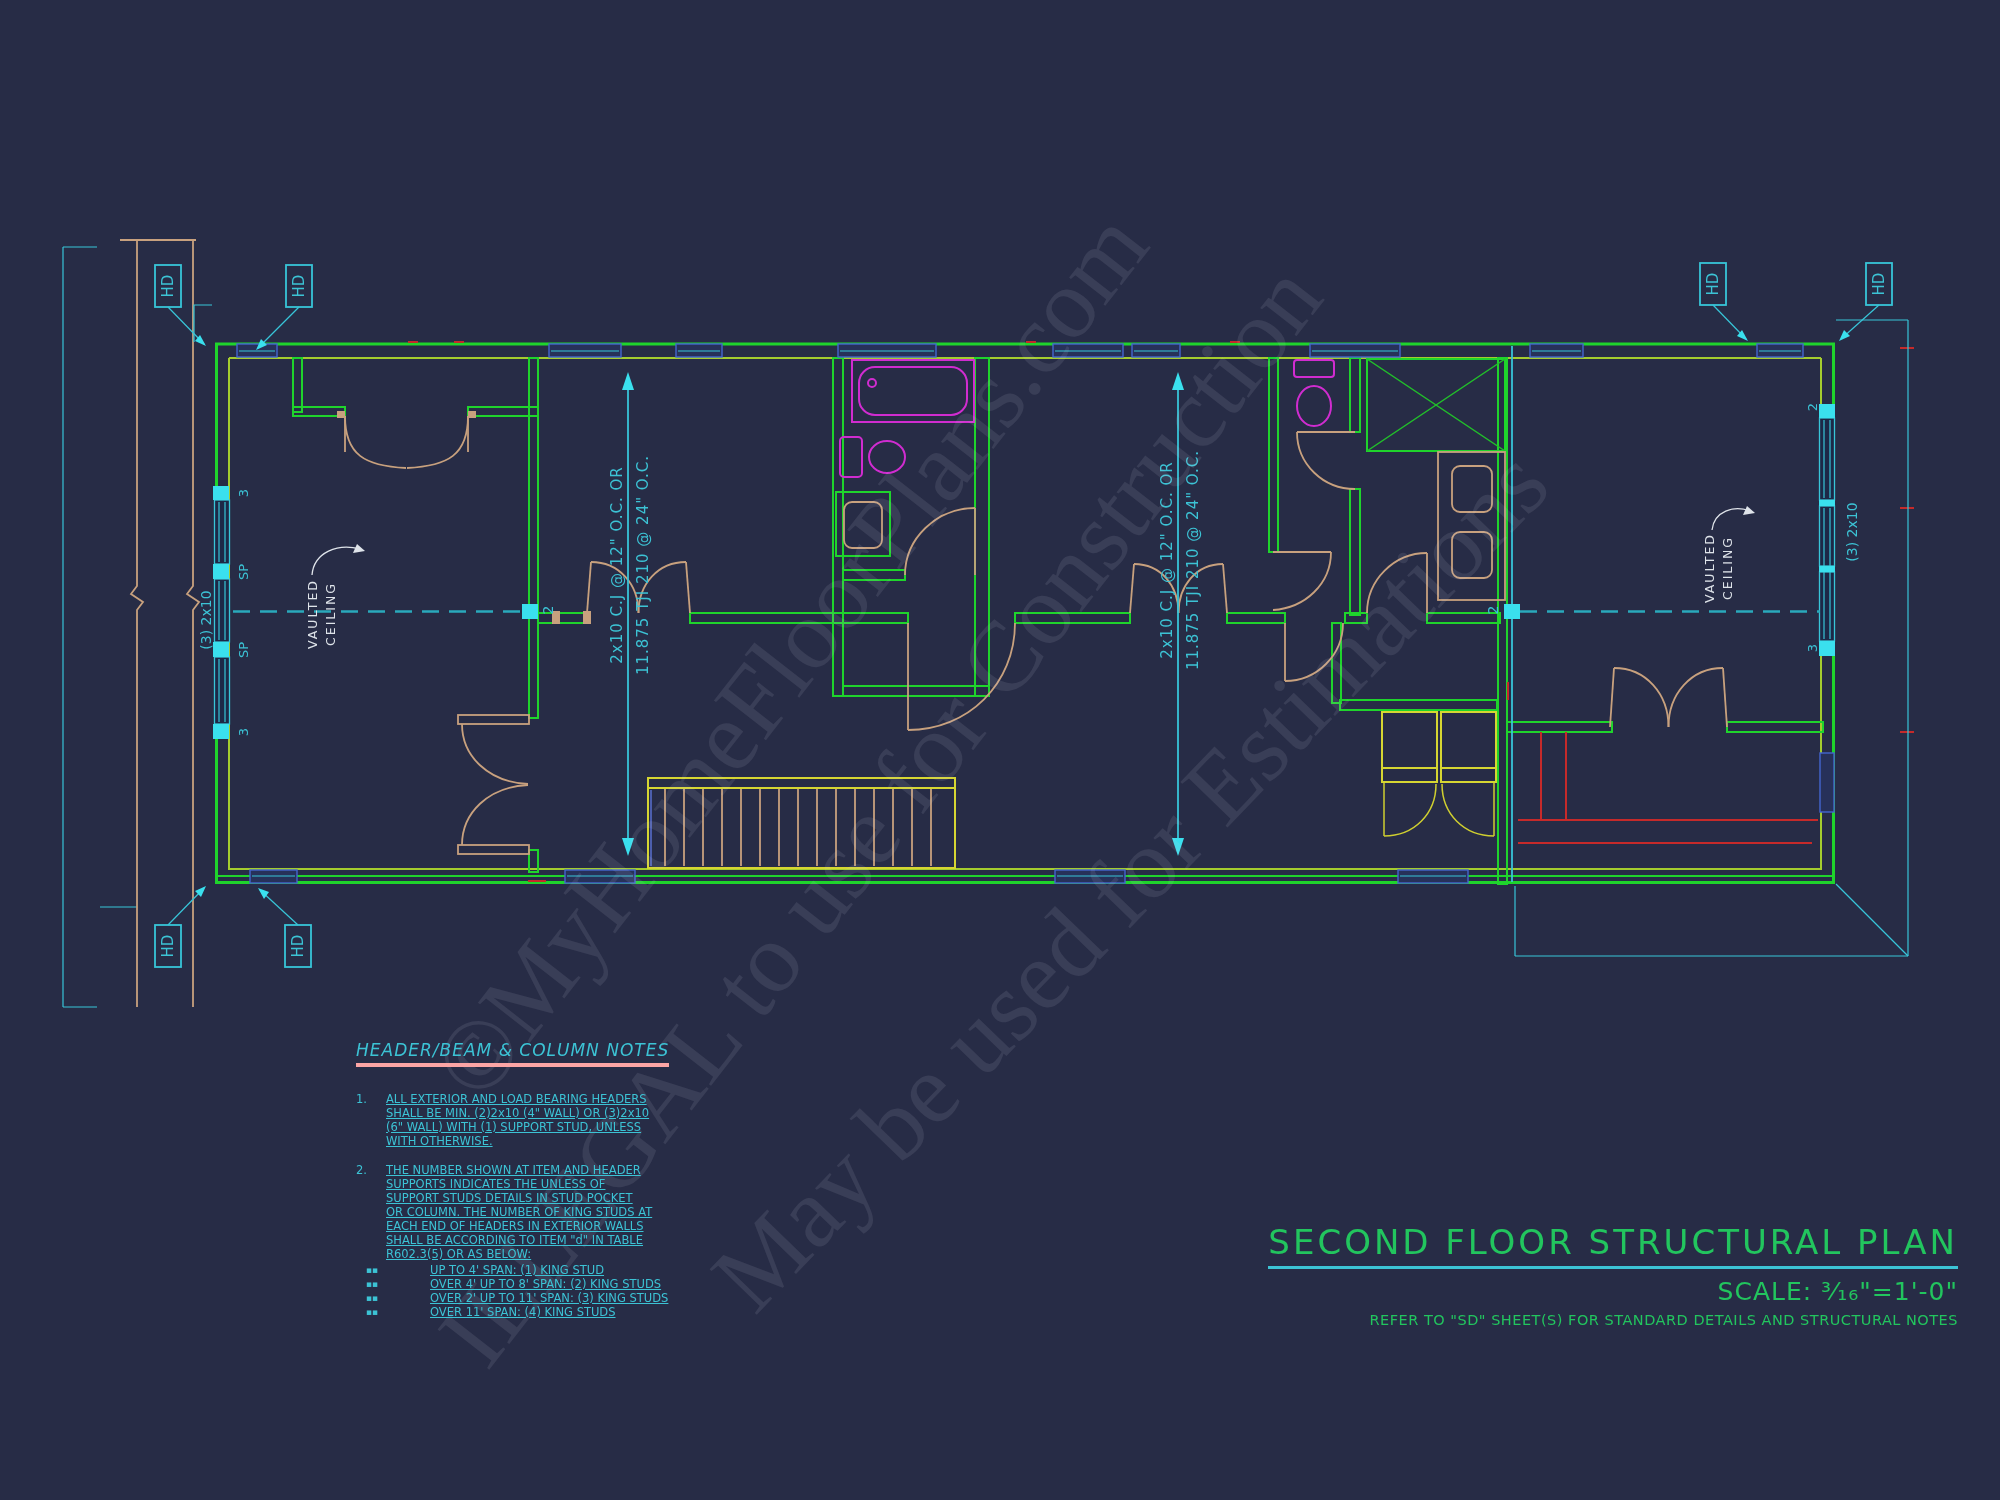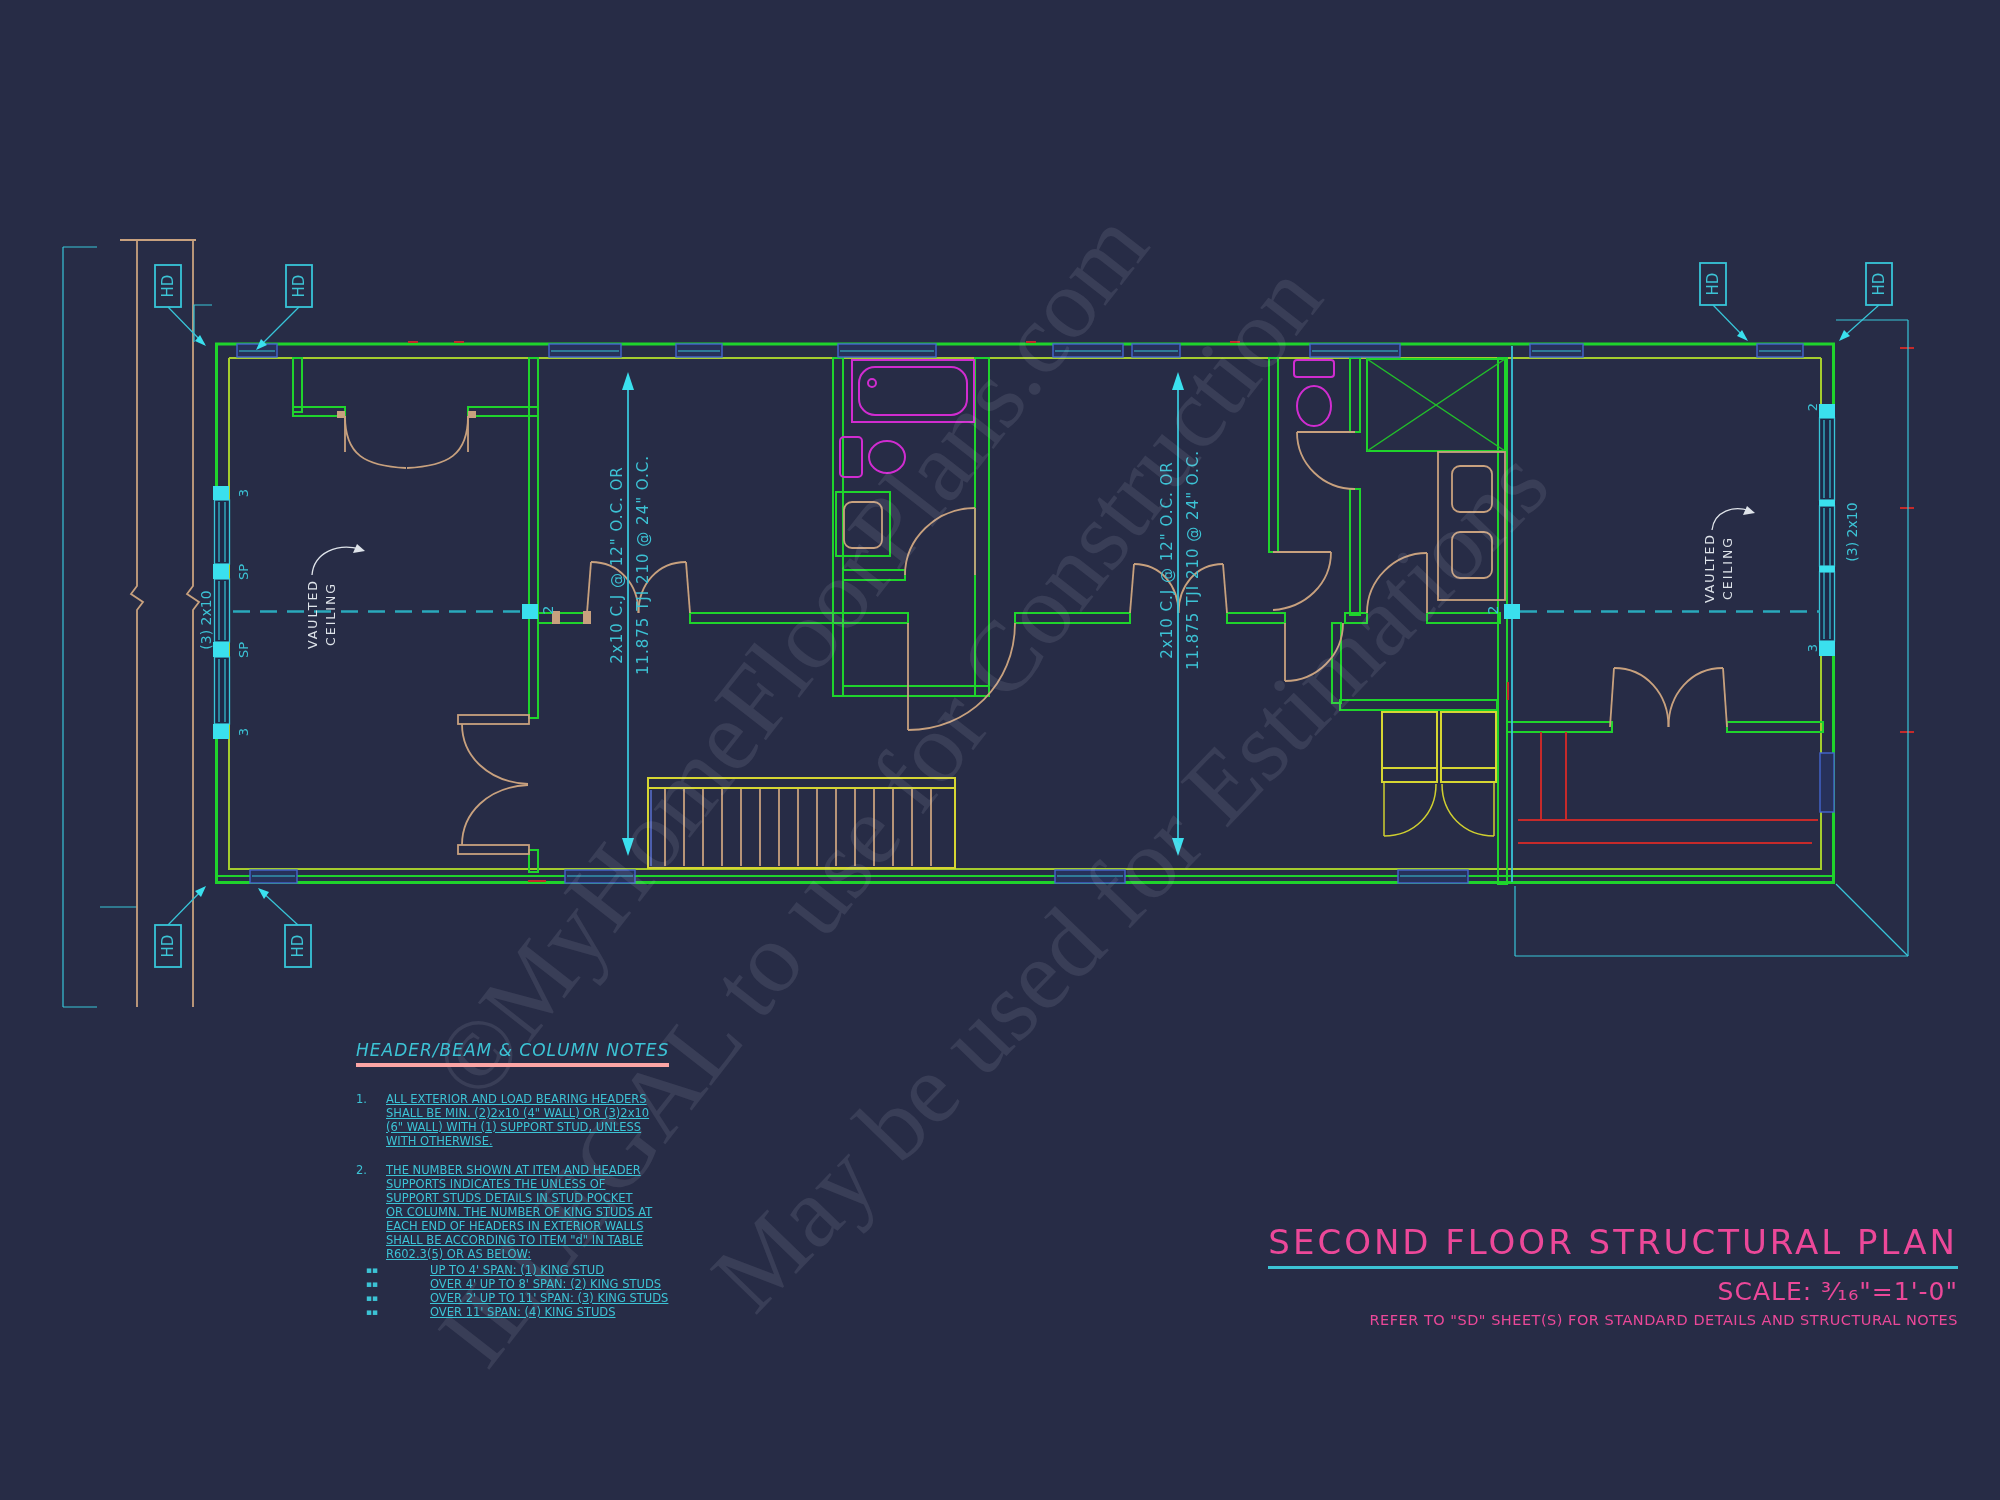--- a/index.html
+++ b/index.html
@@ -14,21 +14,21 @@
   #notes .nhead{font-size:17px;letter-spacing:1px;border-bottom:4px solid #fca5a5;
       padding-bottom:3px;display:inline-block;margin-bottom:25px;font-style:italic;}
   #notes .nrow{display:flex;margin-bottom:2px;}
   #notes .nnum{width:30px;flex:0 0 30px;font-size:11.5px;}
   #notes .nbody{font-size:11.5px;line-height:14px;text-decoration:underline;}
   #notes .ngap{height:13px;}
   #notes .brow{display:flex;margin-left:10px;}
   #notes .bglyph{width:64px;flex:0 0 64px;font-size:9px;line-height:14px;color:#3cc3d5;}
   #notes .btxt{font-size:11.5px;line-height:14px;text-decoration:underline;}
   
-  #titleblock{position:absolute;right:42px;top:1222px;text-align:right;color:#ec4899;}
+  #titleblock{position:absolute;right:42px;top:1222px;text-align:right;color:#22c55e;}
   #titleblock .tb-title{font-size:34px;letter-spacing:3px;border-bottom:3px solid #3cc3d5;
       padding-bottom:4px;display:inline-block;}
   #titleblock .tb-scale{font-size:25px;letter-spacing:1px;margin-top:8px;}
   #titleblock .tb-refer{font-size:14.5px;letter-spacing:0.5px;margin-top:6px;}
 </style>
 </head>
 <body>
 
 <div id="sheet">
 

